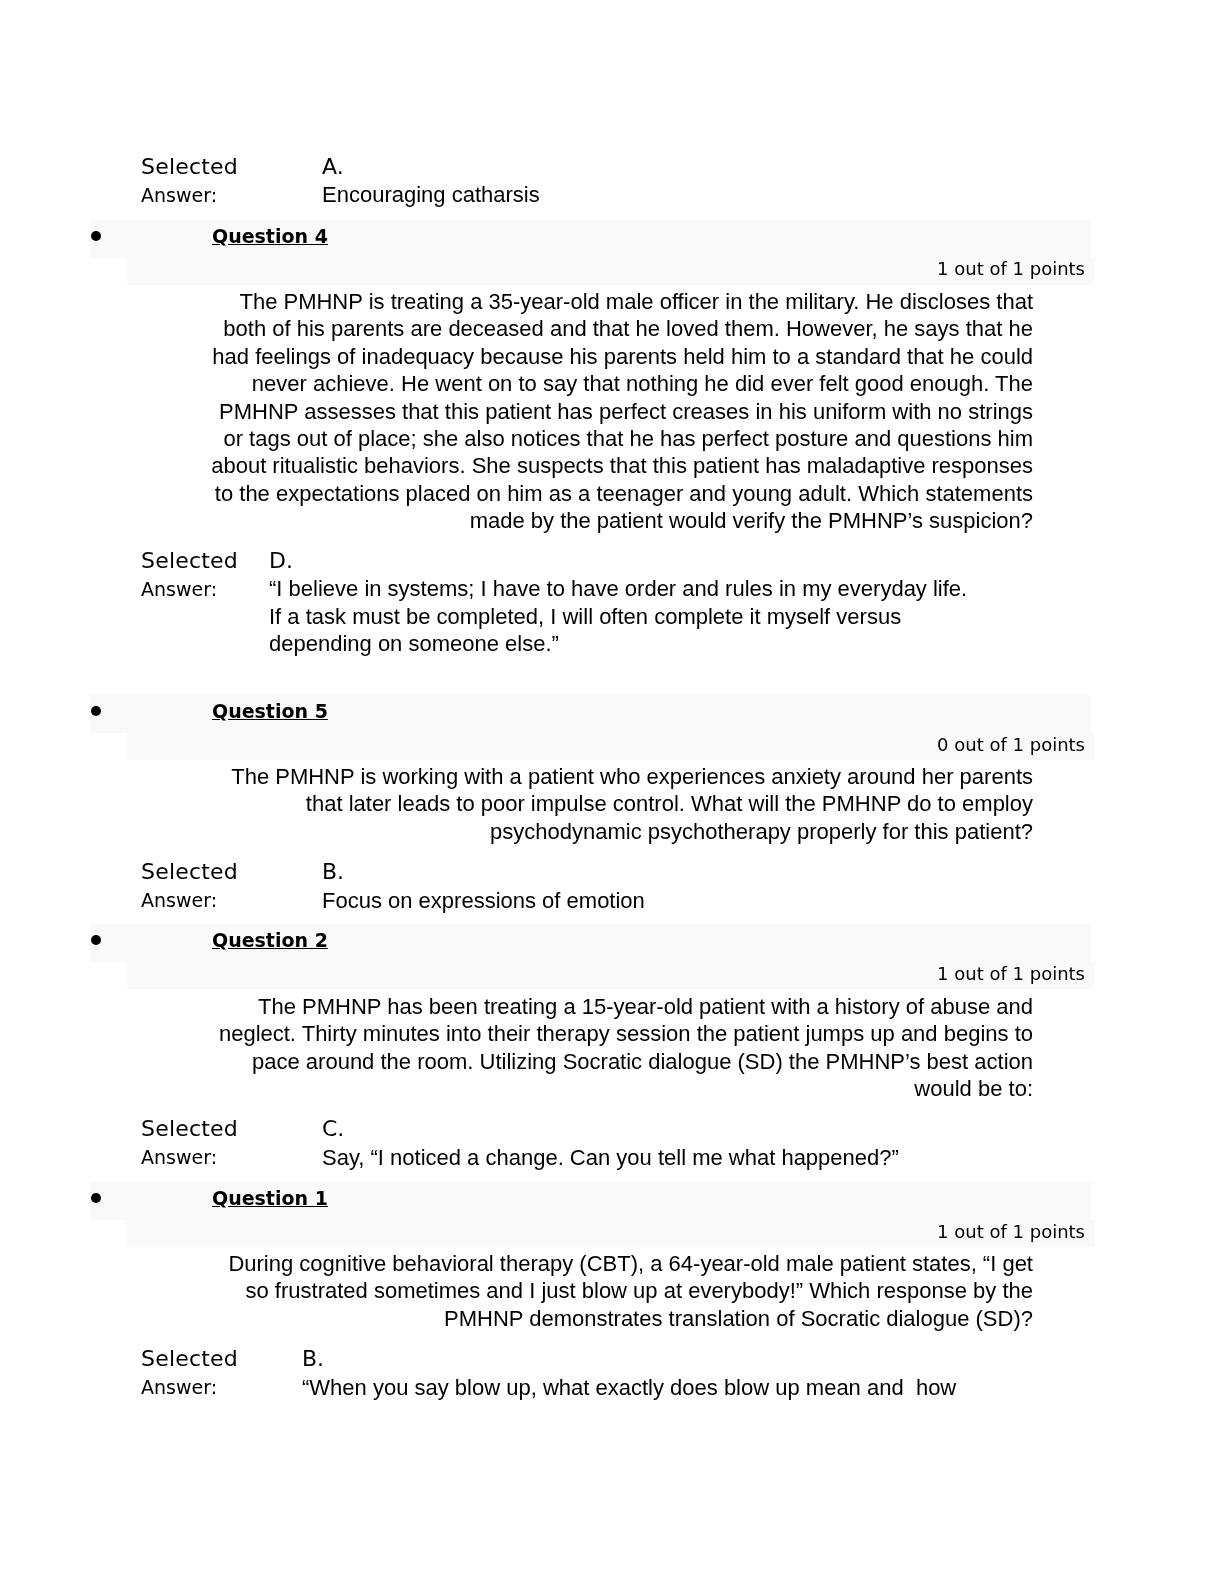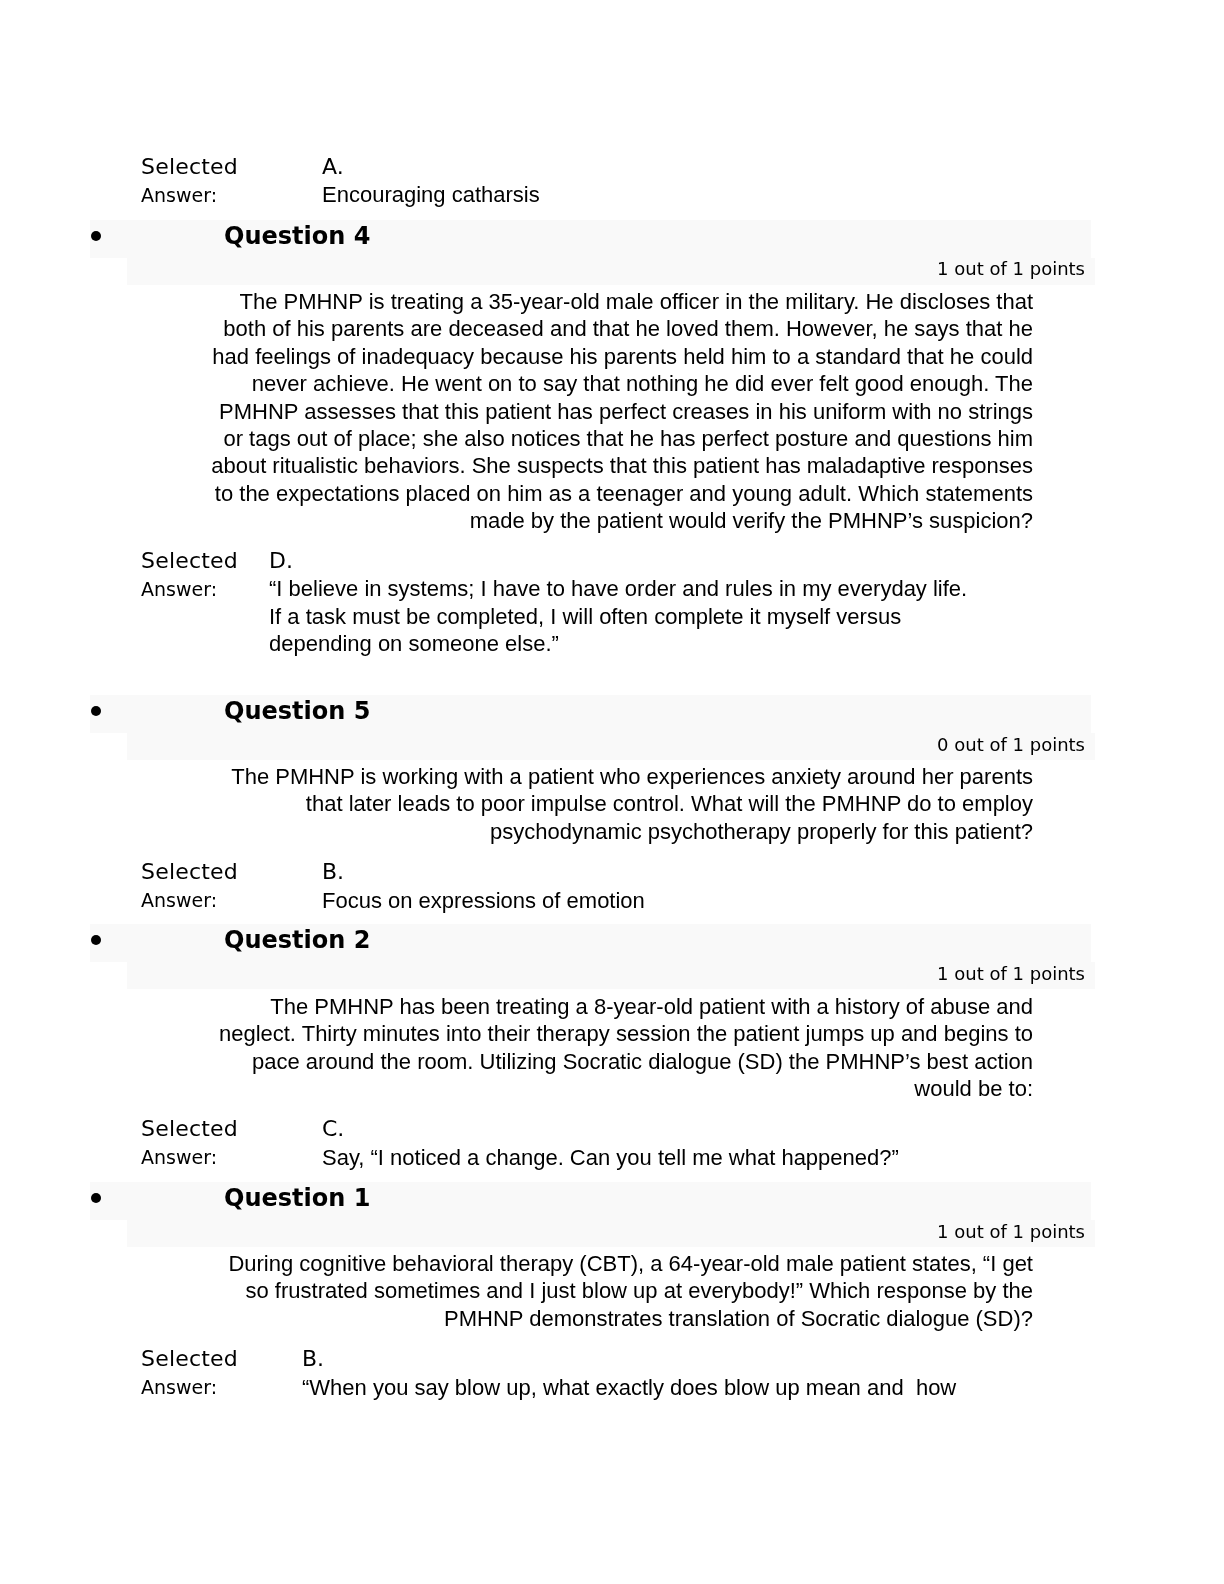--- a/index.html
+++ b/index.html
@@ -65,26 +65,27 @@
     .bullet {
       position: absolute;
       left: 91px;
       width: 10px;
       height: 10px;
       border-radius: 50%;
       background: #000;
     }
     .q-title {
       position: absolute;
-      left: 224px;
+      left: 212px;
       font-family: "DejaVu Sans", sans-serif;
       font-weight: bold;
-      font-size: 24px;
+      font-size: 19px;
       line-height: 34px;
       white-space: nowrap;
+      text-decoration: underline;
     }
     .q-points {
       position: absolute;
       right: 139px;
       font-family: "DejaVu Sans", sans-serif;
       font-size: 18px;
       line-height: 27px;
       white-space: nowrap;
       text-align: right;
     }
@@ -146,21 +147,21 @@
   <div class="sel-letter" style="left:322px; top:858px;">B.</div>
   <div class="ans-text" style="left:322px; top:887px;">Focus on expressions of emotion</div>
 </div>
 
 <div>
   <div class="title-band" style="top:924px;"></div>
   <div class="points-band" style="top:962px;"></div>
   <div class="bullet" style="top:935px;"></div>
   <div class="q-title" style="top:923px;">Question 2</div>
   <div class="q-points" style="top:960px;">1 out of 1 points</div>
-  <div class="q-body" style="top:993px;">The PMHNP has been treating a 8-year-old patient with a history of abuse and
+  <div class="q-body" style="top:993px;">The PMHNP has been treating a 15-year-old patient with a history of abuse and
 neglect. Thirty minutes into their therapy session the patient jumps up and begins to
 pace around the room. Utilizing Socratic dialogue (SD) the PMHNP’s best action
 would be to:</div>
   <div class="sel-label" style="left:141px; top:1115px;">Selected</div>
   <div class="ans-label" style="left:141px; top:1143px;">Answer:</div>
   <div class="sel-letter" style="left:322px; top:1115px;">C.</div>
   <div class="ans-text" style="left:322px; top:1144px;">Say, “I noticed a change. Can you tell me what happened?”</div>
 </div>
 
 <div>

